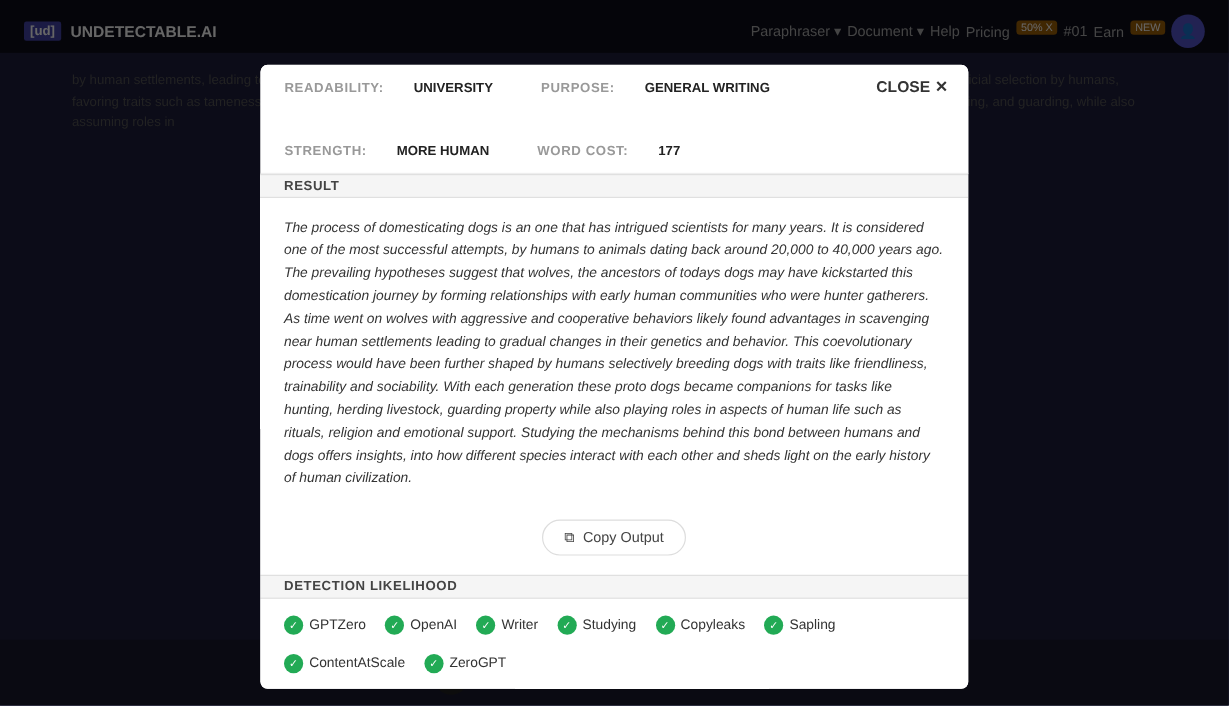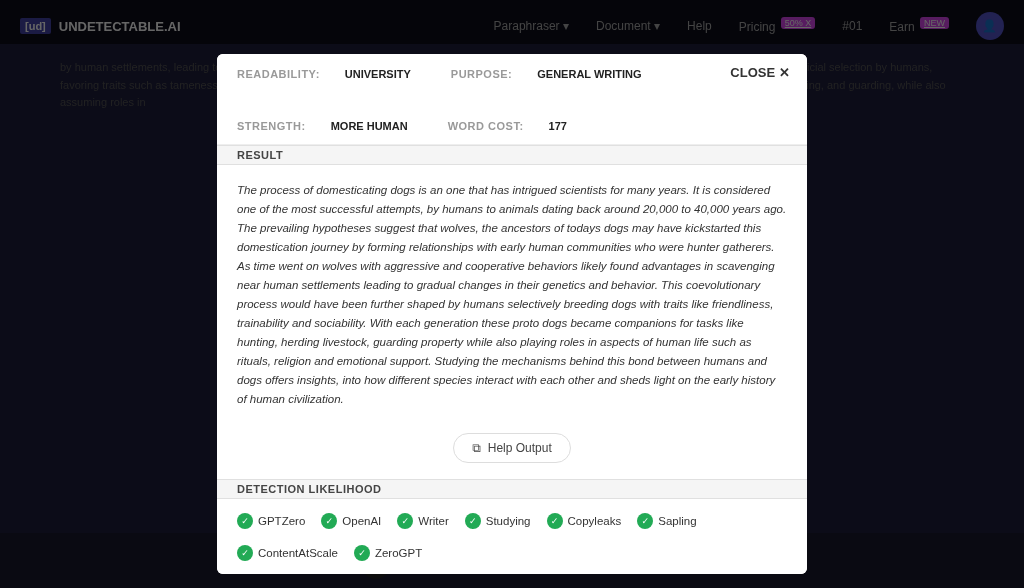--- a/index.html
+++ b/index.html
@@ -47,38 +47,37 @@
       background: #4444aa;
       color: white;
       padding: 2px 5px;
       font-size: 11px;
       font-weight: 700;
       border-radius: 2px;
     }
     .nav-right {
       display: flex;
       align-items: center;
-      gap: 27px;
+      gap: 5px;
       color: #aaa;
       font-size: 13px;
     }
     .nav-right a {
       color: #aaa;
       text-decoration: none;
       font-size: 12px;
     }
     .badge-new {
-      background: #d946ef;
+      background: #a16207;
       color: white;
       font-size: 9px;
       padding: 1px 4px;
       border-radius: 3px;
       margin-left: 2px;
       vertical-align: super;
-      text-decoration: underline;
     }
     .avatar {
       width: 28px;
       height: 28px;
       border-radius: 50%;
       background: #5555cc;
       display: flex;
       align-items: center;
       justify-content: center;
       color: white;
@@ -375,21 +374,21 @@
     </div>
 
     <div class="modal-body">
 
       <div class="section-header">RESULT</div>
       <div class="result-text">The process of domesticating dogs is an one that has intrigued scientists for many years. It is considered one of the most successful attempts, by humans to animals dating back around 20,000 to 40,000 years ago. The prevailing hypotheses suggest that wolves, the ancestors of todays dogs may have kickstarted this domestication journey by forming relationships with early human communities who were hunter gatherers. As time went on wolves with aggressive and cooperative behaviors likely found advantages in scavenging near human settlements leading to gradual changes in their genetics and behavior. This coevolutionary process would have been further shaped by humans selectively breeding dogs with traits like friendliness, trainability and sociability. With each generation these proto dogs became companions for tasks like hunting, herding livestock, guarding property while also playing roles in aspects of human life such as rituals, religion and emotional support. Studying the mechanisms behind this bond between humans and dogs offers insights, into how different species interact with each other and sheds light on the early history of human civilization.</div>
 
       <div class="copy-btn-container">
         <button class="copy-btn">
           <span>⧉</span>
-          <span>Help Output</span>
+          <span>Copy Output</span>
         </button>
       </div>
 
       <div class="section-header">DETECTION LIKELIHOOD</div>
       <div class="detection-row">
         <div class="detector-item">
           <div class="check-circle">✓</div>
           <span>GPTZero</span>
         </div>
         <div class="detector-item">

